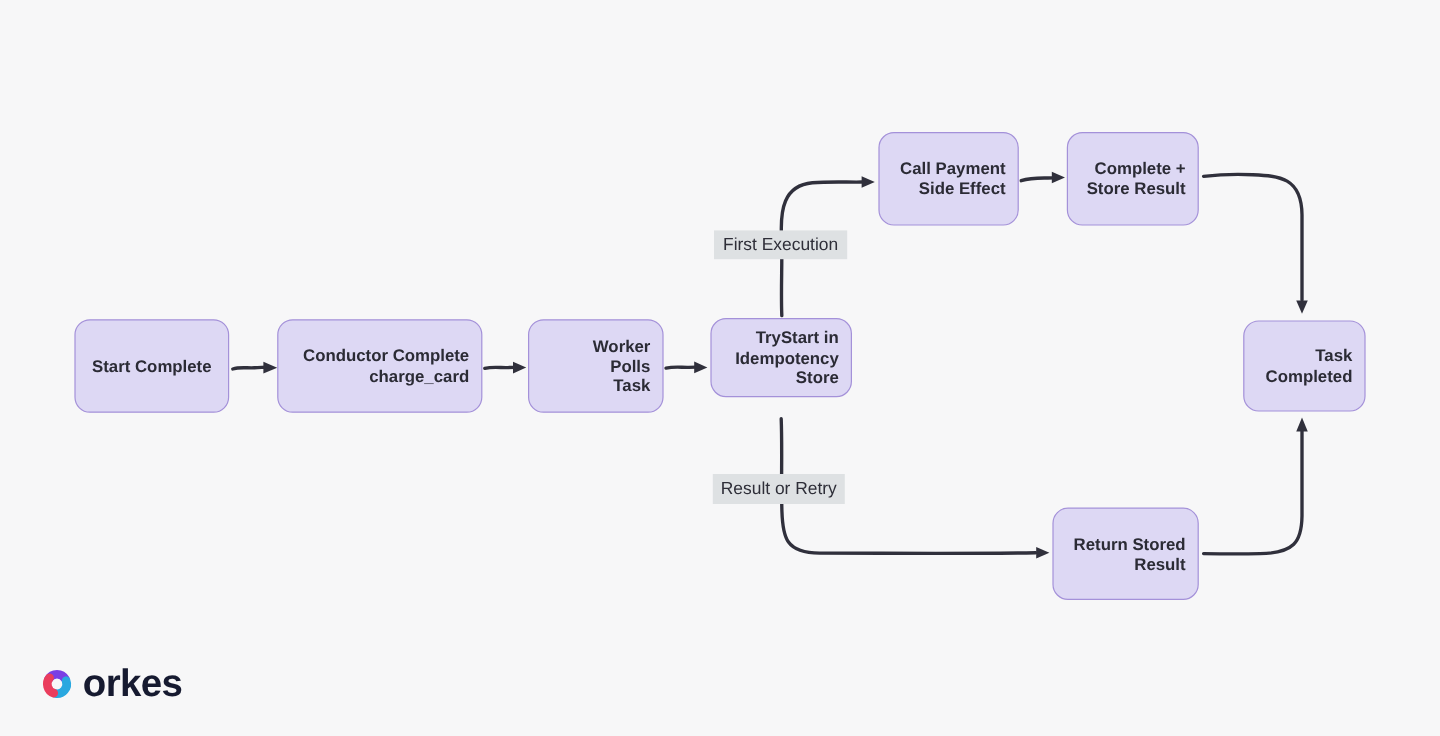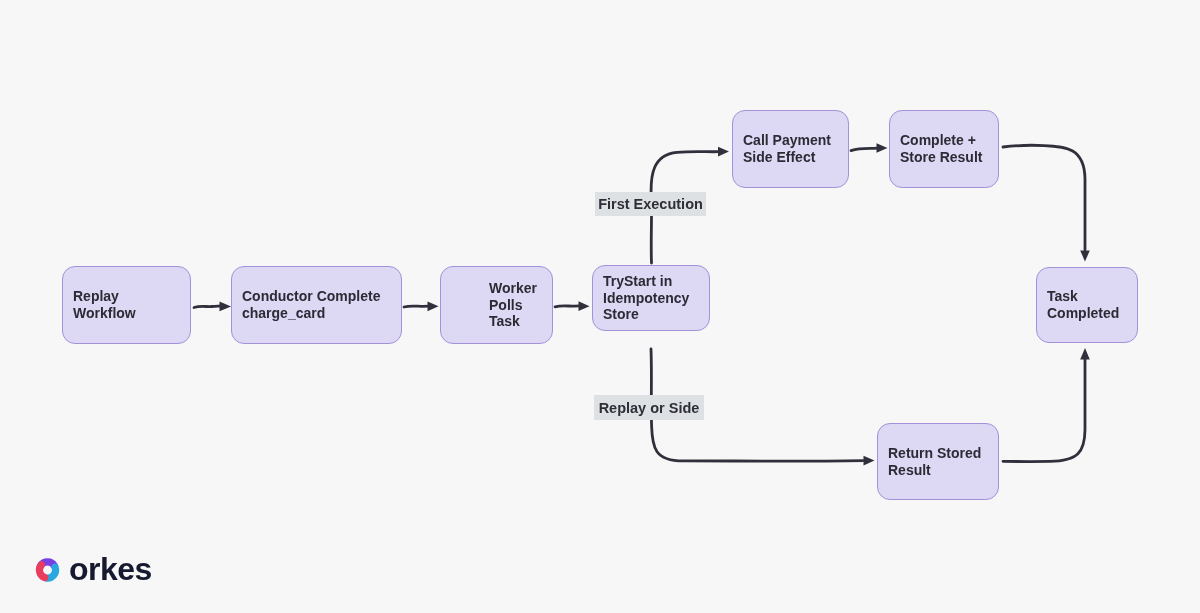--- a/index.html
+++ b/index.html
@@ -25,35 +25,35 @@
   .node {
     position: absolute;
     z-index: 2;
     box-sizing: border-box;
     background: #ddd8f4;
     border: 1.5px solid #a491d9;
     border-radius: 13px;
     display: flex;
     align-items: center;
     justify-content: center;
-    text-align: left;
+    text-align: right;
     font-size: 14px;
     font-weight: 700;
     line-height: 1.18;
     color: #2b2b35;
     padding: 6px 10px;
   }
   .edge-label {
     position: absolute;
     z-index: 3;
     box-sizing: border-box;
     background: #dee1e3;
     color: #2e2e38;
     font-size: 14.5px;
-    font-weight: 700;
+    font-weight: 400;
     display: flex;
     align-items: center;
     justify-content: center;
     text-align: center;
   }
   
   .n-start     { left: 62px;   top: 266px; width: 129px; height: 78px; }
   .n-conductor { left: 231px;  top: 266px; width: 171px; height: 78px; }
   .n-worker    { left: 440px;  top: 266px; width: 113px; height: 78px; padding-left: 48px; }
   .n-trystart  { left: 592px;  top: 265px; width: 118px; height: 66px; }
@@ -113,31 +113,31 @@
     <path class="edge-path" d="M1003,147 C1017,145.3 1031,144.9 1044,145.6 C1066,146.6 1084.6,147.8 1085,179 L1085,250"></path>
     <polygon class="edge-head" points="1085,261.5 1080.2,250.5 1089.8,250.5"></polygon>
 
     <path class="edge-path" d="M651,349 C652,375 650.8,403 651.6,426 C652.3,448 655,460.9 683,460.9 C742,460.9 800,461.6 863,460.6"></path>
     <polygon class="edge-head" points="874.5,460.6 863.5,455.8 863.5,465.4"></polygon>
 
     <path class="edge-path" d="M1003,461.3 C1020,461.6 1036,461.6 1050,461.4 C1078,461 1084.7,452 1085,430 L1085,359"></path>
     <polygon class="edge-head" points="1085,348 1080.2,359.5 1089.8,359.5"></polygon>
   </svg>
 
-  <div class="node n-start">Replay Workflow</div>
+  <div class="node n-start">Start Complete</div>
   <div class="node n-conductor">Conductor Complete charge_card</div>
   <div class="node n-worker">Worker Polls Task</div>
   <div class="node n-trystart">TryStart in Idempotency Store</div>
   <div class="node n-callpay">Call Payment Side Effect</div>
   <div class="node n-complete">Complete + Store Result</div>
   <div class="node n-return">Return Stored Result</div>
   <div class="node n-taskdone">Task Completed</div>
 
   <div class="edge-label l-first">First Execution</div>
-  <div class="edge-label l-replay">Replay or Side</div>
+  <div class="edge-label l-replay">Result or Retry</div>
 
   <div class="logo">
     <svg width="29" height="30" viewBox="0 0 36 36">
       <path d="M9.3,13 A10,10 0 0 1 26.7,13" fill="none" stroke="#7a3fe4" stroke-width="9" stroke-linecap="round"></path>
       <path d="M27.4,14.6 A10,10 0 0 1 16.3,27.9" fill="none" stroke="#29a8e0" stroke-width="9" stroke-linecap="round"></path>
       <path d="M14.6,27.4 A10,10 0 0 1 10.3,11.6" fill="none" stroke="#ea3d5d" stroke-width="9" stroke-linecap="round"></path>
     </svg>
     <span class="logo-text">orkes</span>
   </div>
 

